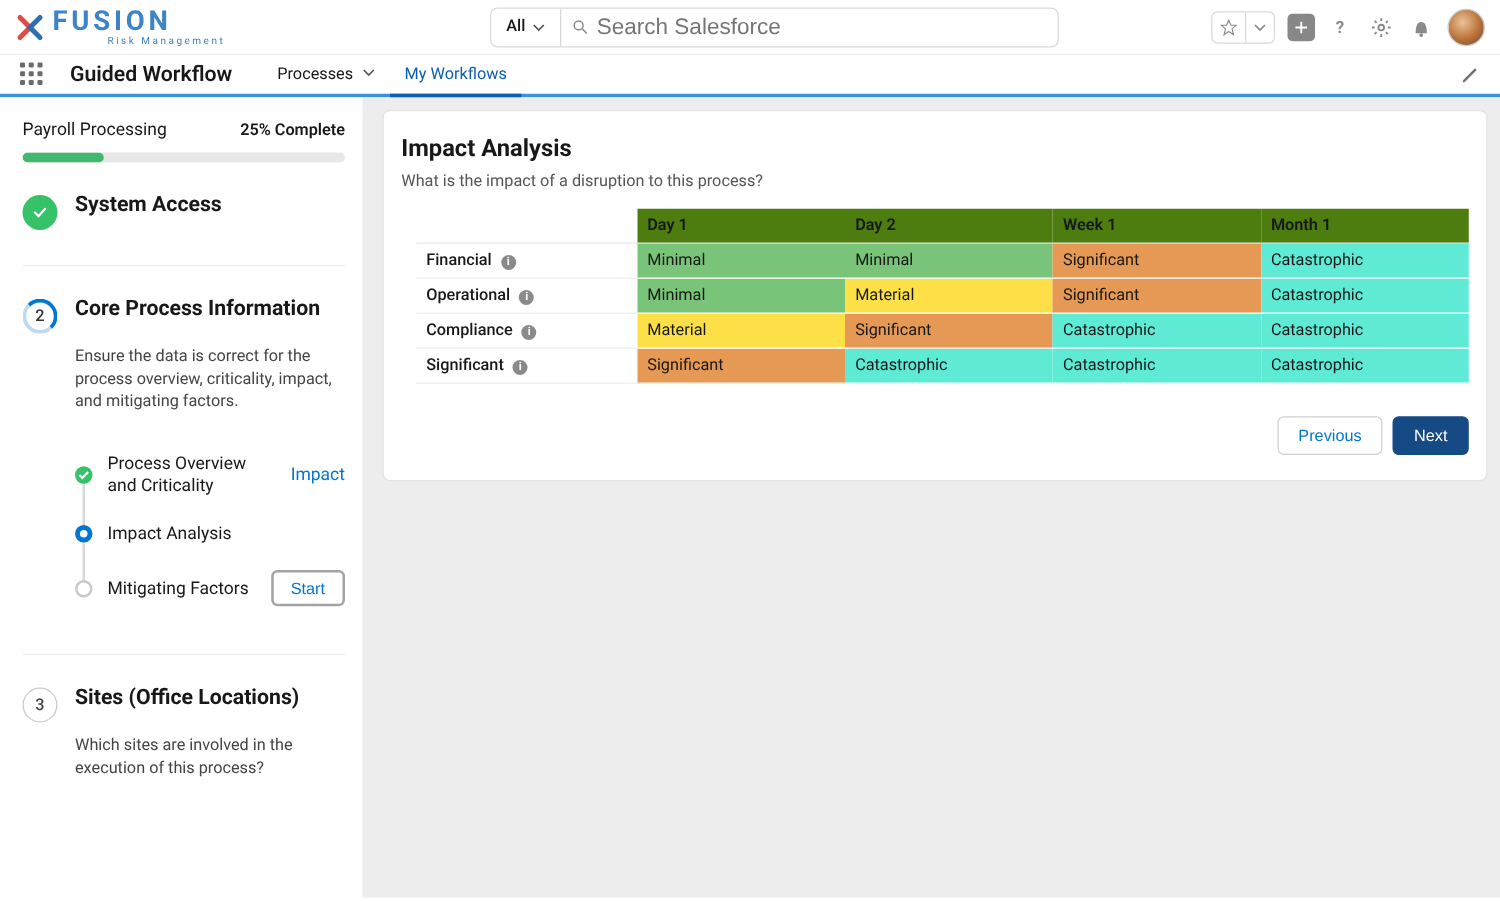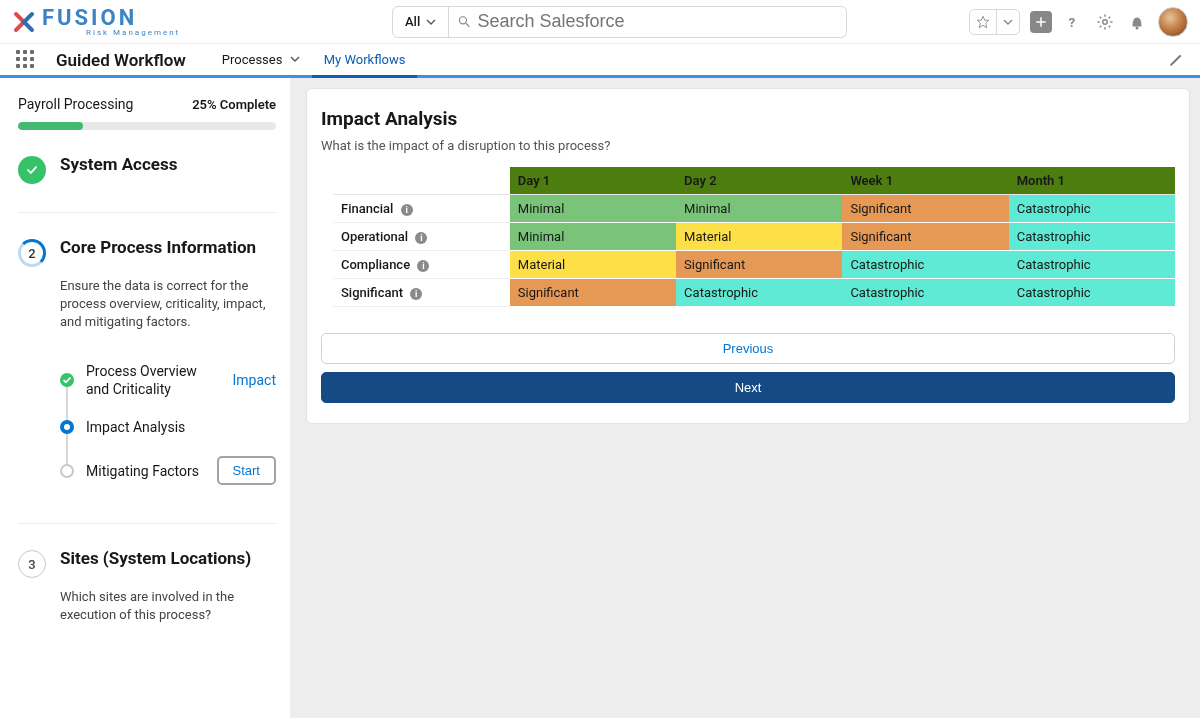--- a/index.html
+++ b/index.html
@@ -191,21 +191,21 @@
       display:inline-flex;align-items:center;justify-content:center;
       width:12px;height:12px;border-radius:50%;background:#8a8a8a;color:#fff;font-size:9px;margin-left:4px;font-weight:700;
     }
     .cell-minimal{background:#7ac47a;}
     .cell-material{background:#fde047;}
     .cell-significant{background:#e59955;}
     .cell-catastrophic{background:#5eead4;}
     table.impact tbody td{border-bottom:1px solid #fff;}
 
     
-    .card-footer{display:flex;justify-content:flex-end;gap:8px;margin-top:26px;flex-direction:column;}
+    .card-footer{display:flex;justify-content:flex-end;gap:8px;margin-top:26px;}
     .btn{border-radius:5px;padding:7px 16px;font-size:13px;cursor:pointer;}
     .btn-prev{background:#fff;border:1px solid #d0d0d0;color:#0176d3;}
     .btn-next{background:#164a85;border:1px solid #164a85;color:#fff;}
 
     
     svg{display:block;}
   </style>
 </head>
 <body>
 
@@ -354,21 +354,21 @@
           <div class="dot dot-future"></div>
           <span class="substep-label">Mitigating Factors</span>
           <button class="start-btn">Start</button>
         </div>
       </div>
     </div>
 
     <div class="step">
       <div class="step-header">
         <div class="step-badge badge-future">3</div>
-        <div class="step-title">Sites (System Locations)</div>
+        <div class="step-title">Sites (Office Locations)</div>
       </div>
       <div class="step-desc">Which sites are involved in the execution of this process?</div>
     </div>
   </div>
 
   <div class="main">
     <div class="card">
       <h2>Impact Analysis</h2>
       <div class="subq">What is the impact of a disruption to this process?</div>
 

